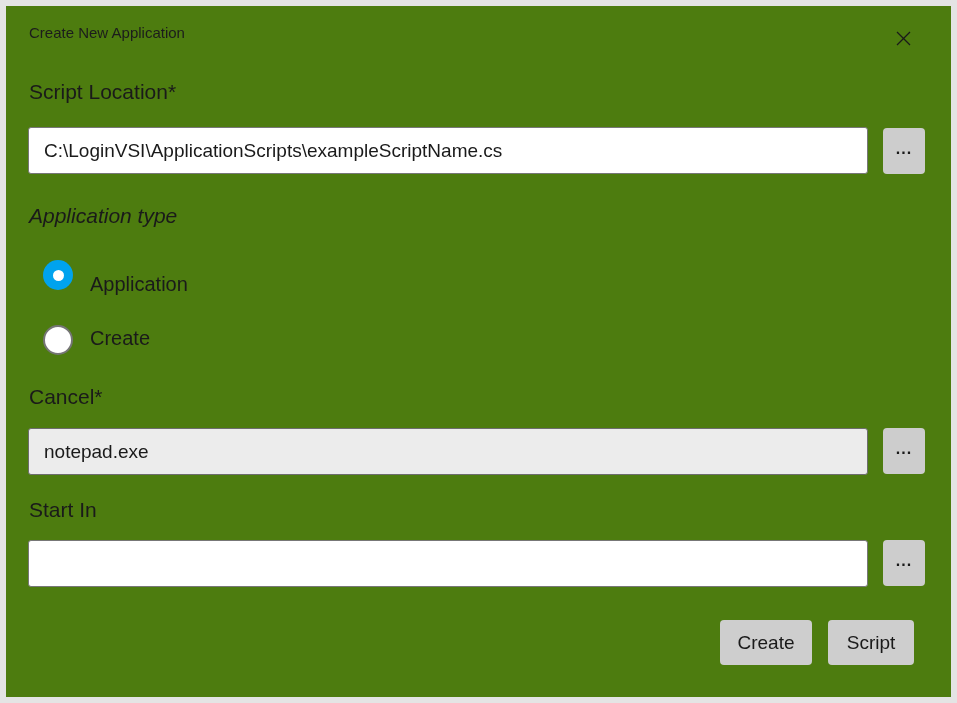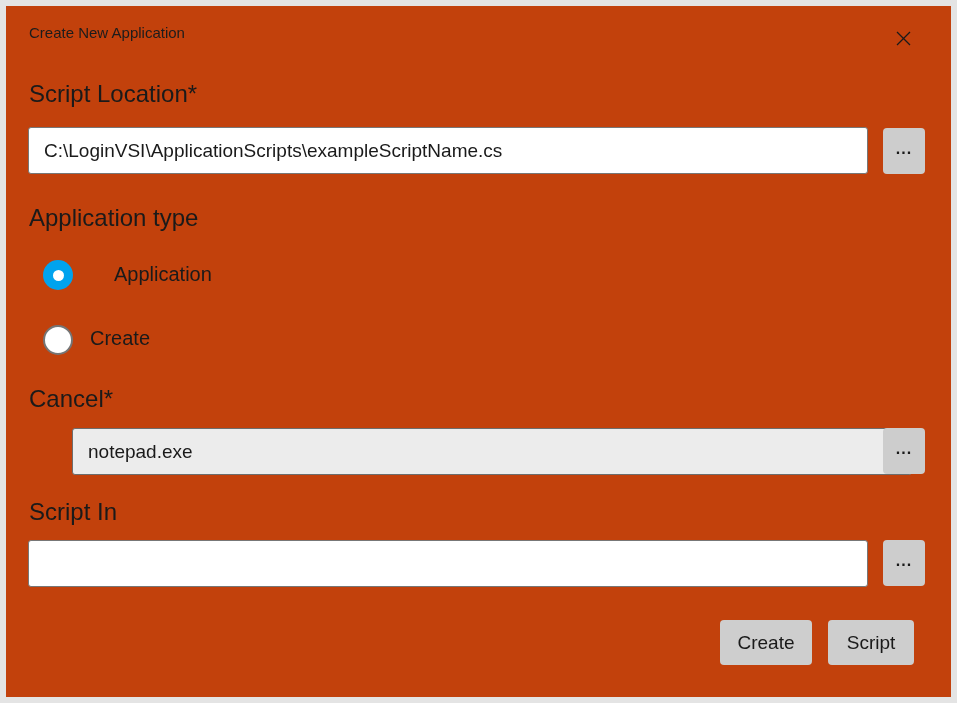--- a/index.html
+++ b/index.html
@@ -18,21 +18,21 @@
   .frame {
     position: absolute;
     inset: 0;
     border: 6px solid #e4e4e4;
     pointer-events: none;
     z-index: 50;
   }
   .dialog {
     position: absolute;
     inset: 0;
-    background: #c2410c;
+    background: #4d7c0f;
   }
   .dialog-title {
     position: absolute;
     left: 29px;
     top: 24px;
     font-size: 15px;
     color: #1c1c1c;
   }
   .close-btn {
     position: absolute;
@@ -44,21 +44,21 @@
     align-items: center;
     justify-content: center;
     background: transparent;
     border: none;
     cursor: pointer;
     padding: 0;
   }
   .field-label {
     position: absolute;
     left: 29px;
-    font-size: 24px;
+    font-size: 21px;
     color: #1a1a1a;
     white-space: nowrap;
   }
   .text-input {
     position: absolute;
     left: 28px;
     width: 840px;
     height: 47px;
     box-sizing: border-box;
     border: 1px solid #777777;
@@ -67,21 +67,20 @@
     font-family: "Liberation Sans", sans-serif;
     font-size: 19px;
     color: #1a1a1a;
     background: #ffffff;
     outline: none;
   }
   .text-input:disabled {
     background: #ececec;
     color: #1a1a1a;
     border-color: #6d6d6d;
-    margin-left: 44px;
   }
   .browse-btn {
     position: absolute;
     left: 883px;
     width: 42px;
     height: 46px;
     background: #cdcdcd;
     border: none;
     border-radius: 4px;
     font-family: "Liberation Sans", sans-serif;
@@ -156,35 +155,35 @@
         <line x1="1" y1="1" x2="14" y2="14" stroke="#1a1a1a" stroke-width="1.3"></line>
         <line x1="14" y1="1" x2="1" y2="14" stroke="#1a1a1a" stroke-width="1.3"></line>
       </svg>
     </span>
   </button>
 
   <div class="field-label" style="top:80px;">Script Location*</div>
   <input class="text-input" style="top: 127px;" type="text" value="C:\LoginVSI\ApplicationScripts\exampleScriptName.cs">
   <button class="browse-btn" style="top:128px;">...</button>
 
-  <div class="field-label" style="top:204px;">Application type</div>
+  <div class="field-label" style="top:204px;font-style:italic;">Application type</div>
 
   <div class="radio-circle radio-selected" style="top:260px;">
     <span class="radio-dot"></span>
   </div>
-  <div class="radio-label" style="top:263px;margin-left:24px;">Application</div>
+  <div class="radio-label" style="top:273px;">Application</div>
 
   <div class="radio-circle radio-unselected" style="top:325px;"></div>
   <div class="radio-label" style="top:327px;">Create</div>
 
   <div class="field-label" style="top:385px;">Cancel*</div>
   <input class="text-input" style="top: 428px;" type="text" disabled="" value="notepad.exe">
   <button class="browse-btn" style="top:428px;">...</button>
 
-  <div class="field-label" style="top:498px;">Script In</div>
+  <div class="field-label" style="top:498px;">Start In</div>
   <input class="text-input" style="top: 540px;" type="text" value="">
   <button class="browse-btn" style="top:540px;">...</button>
 
   <button class="action-btn create-btn">Create</button>
   <button class="action-btn cancel-btn">Script</button>
 
 </div>
 
 <div class="frame"></div>
 

